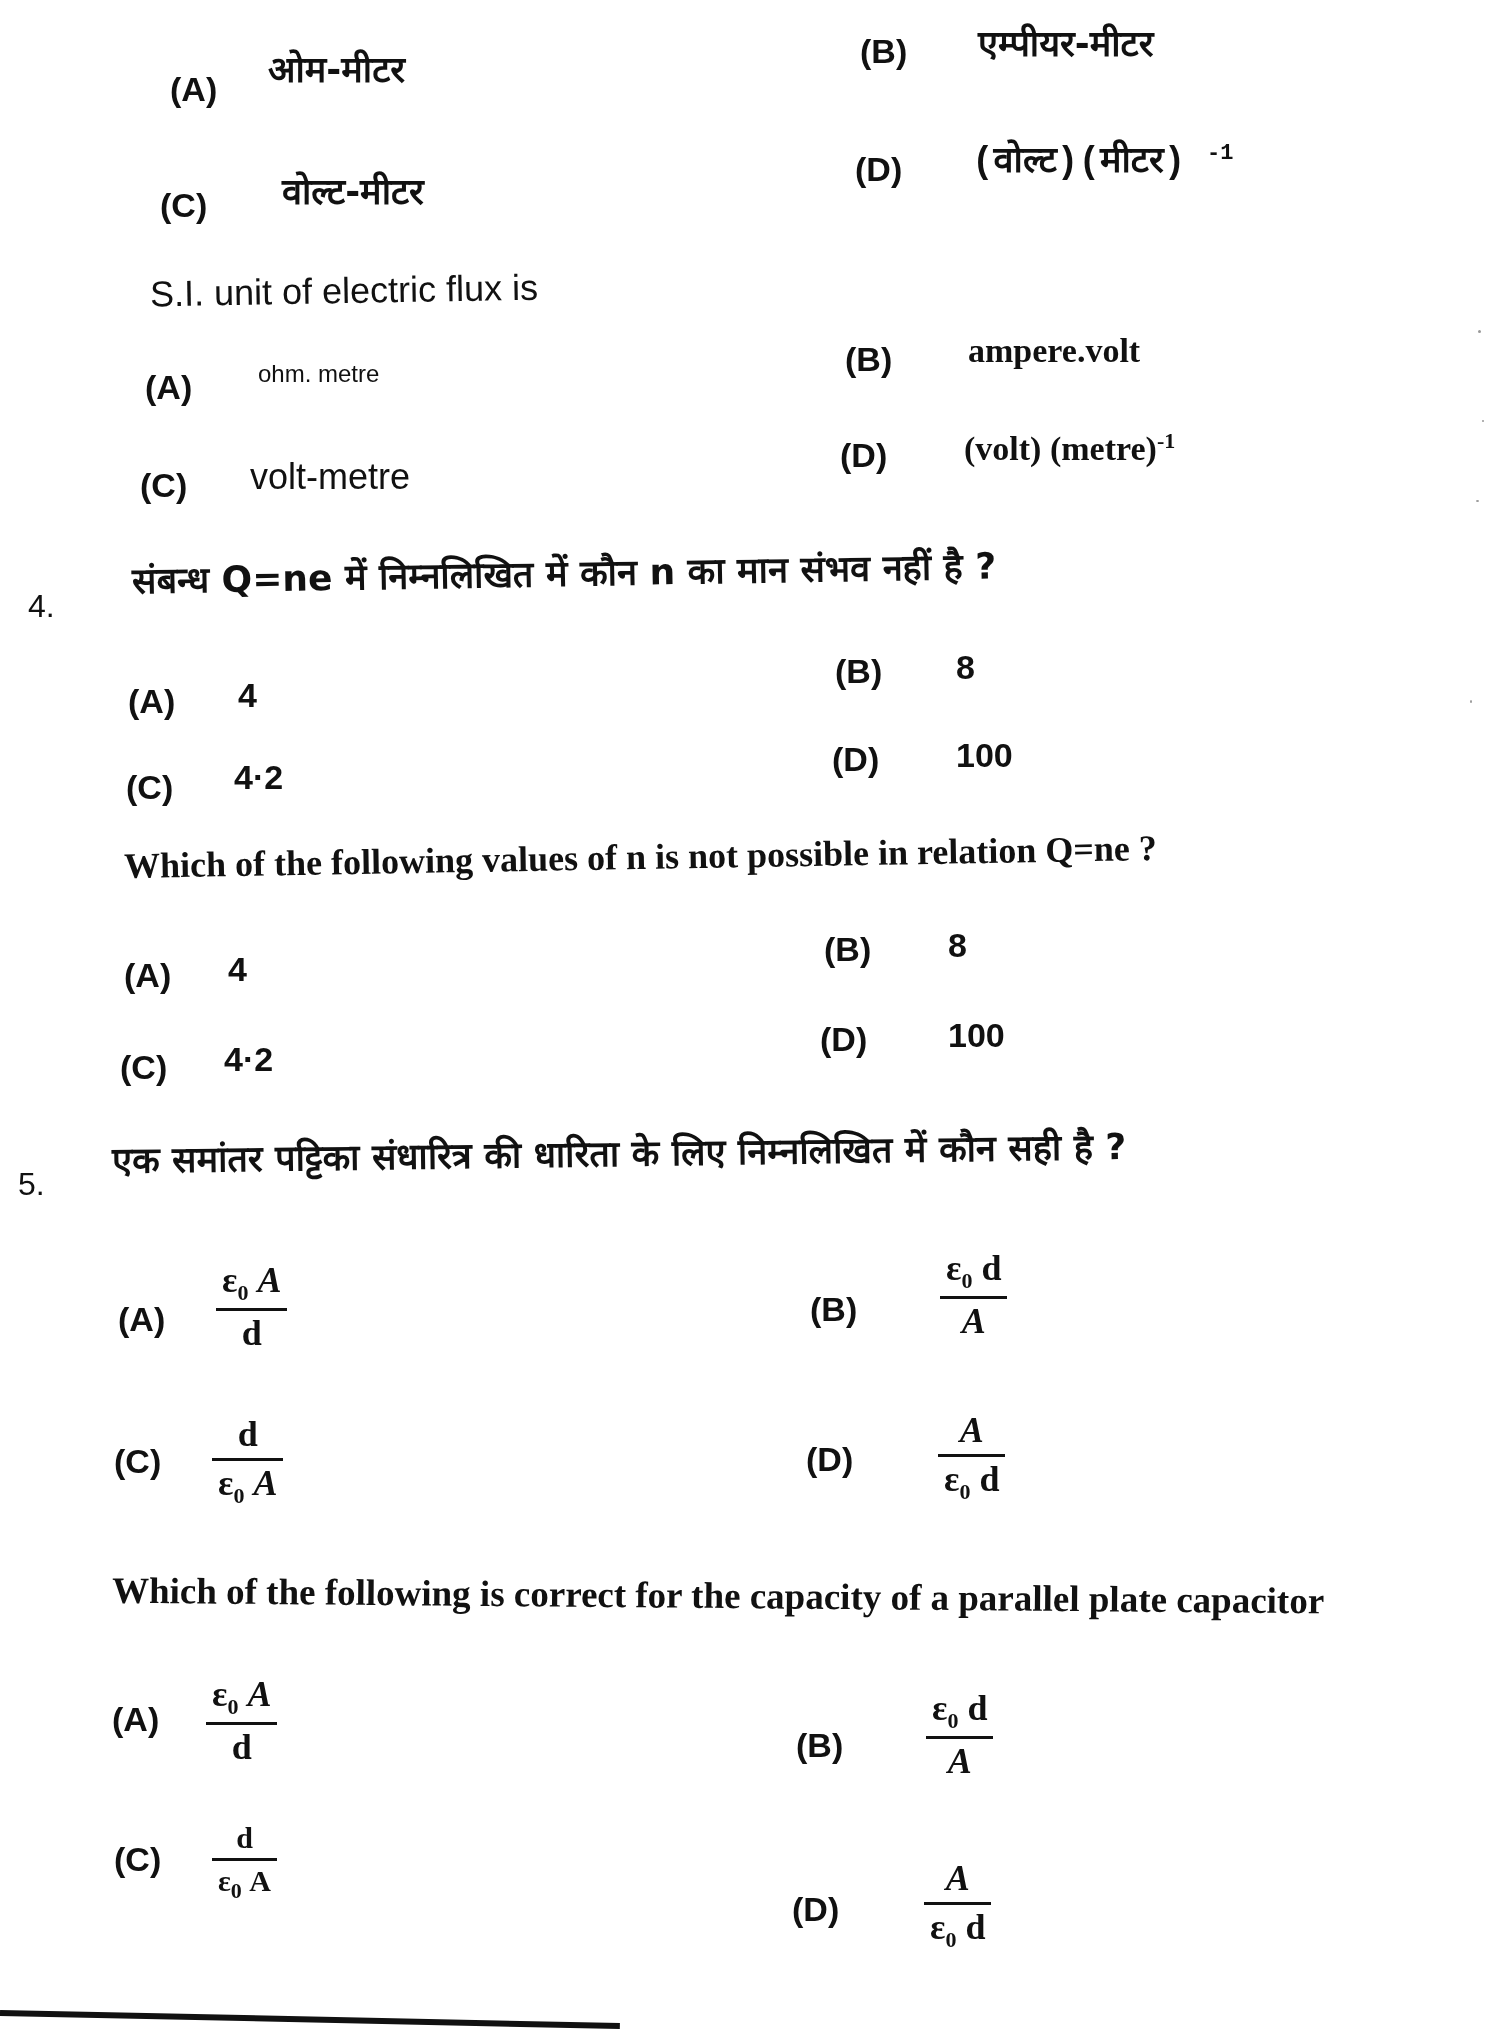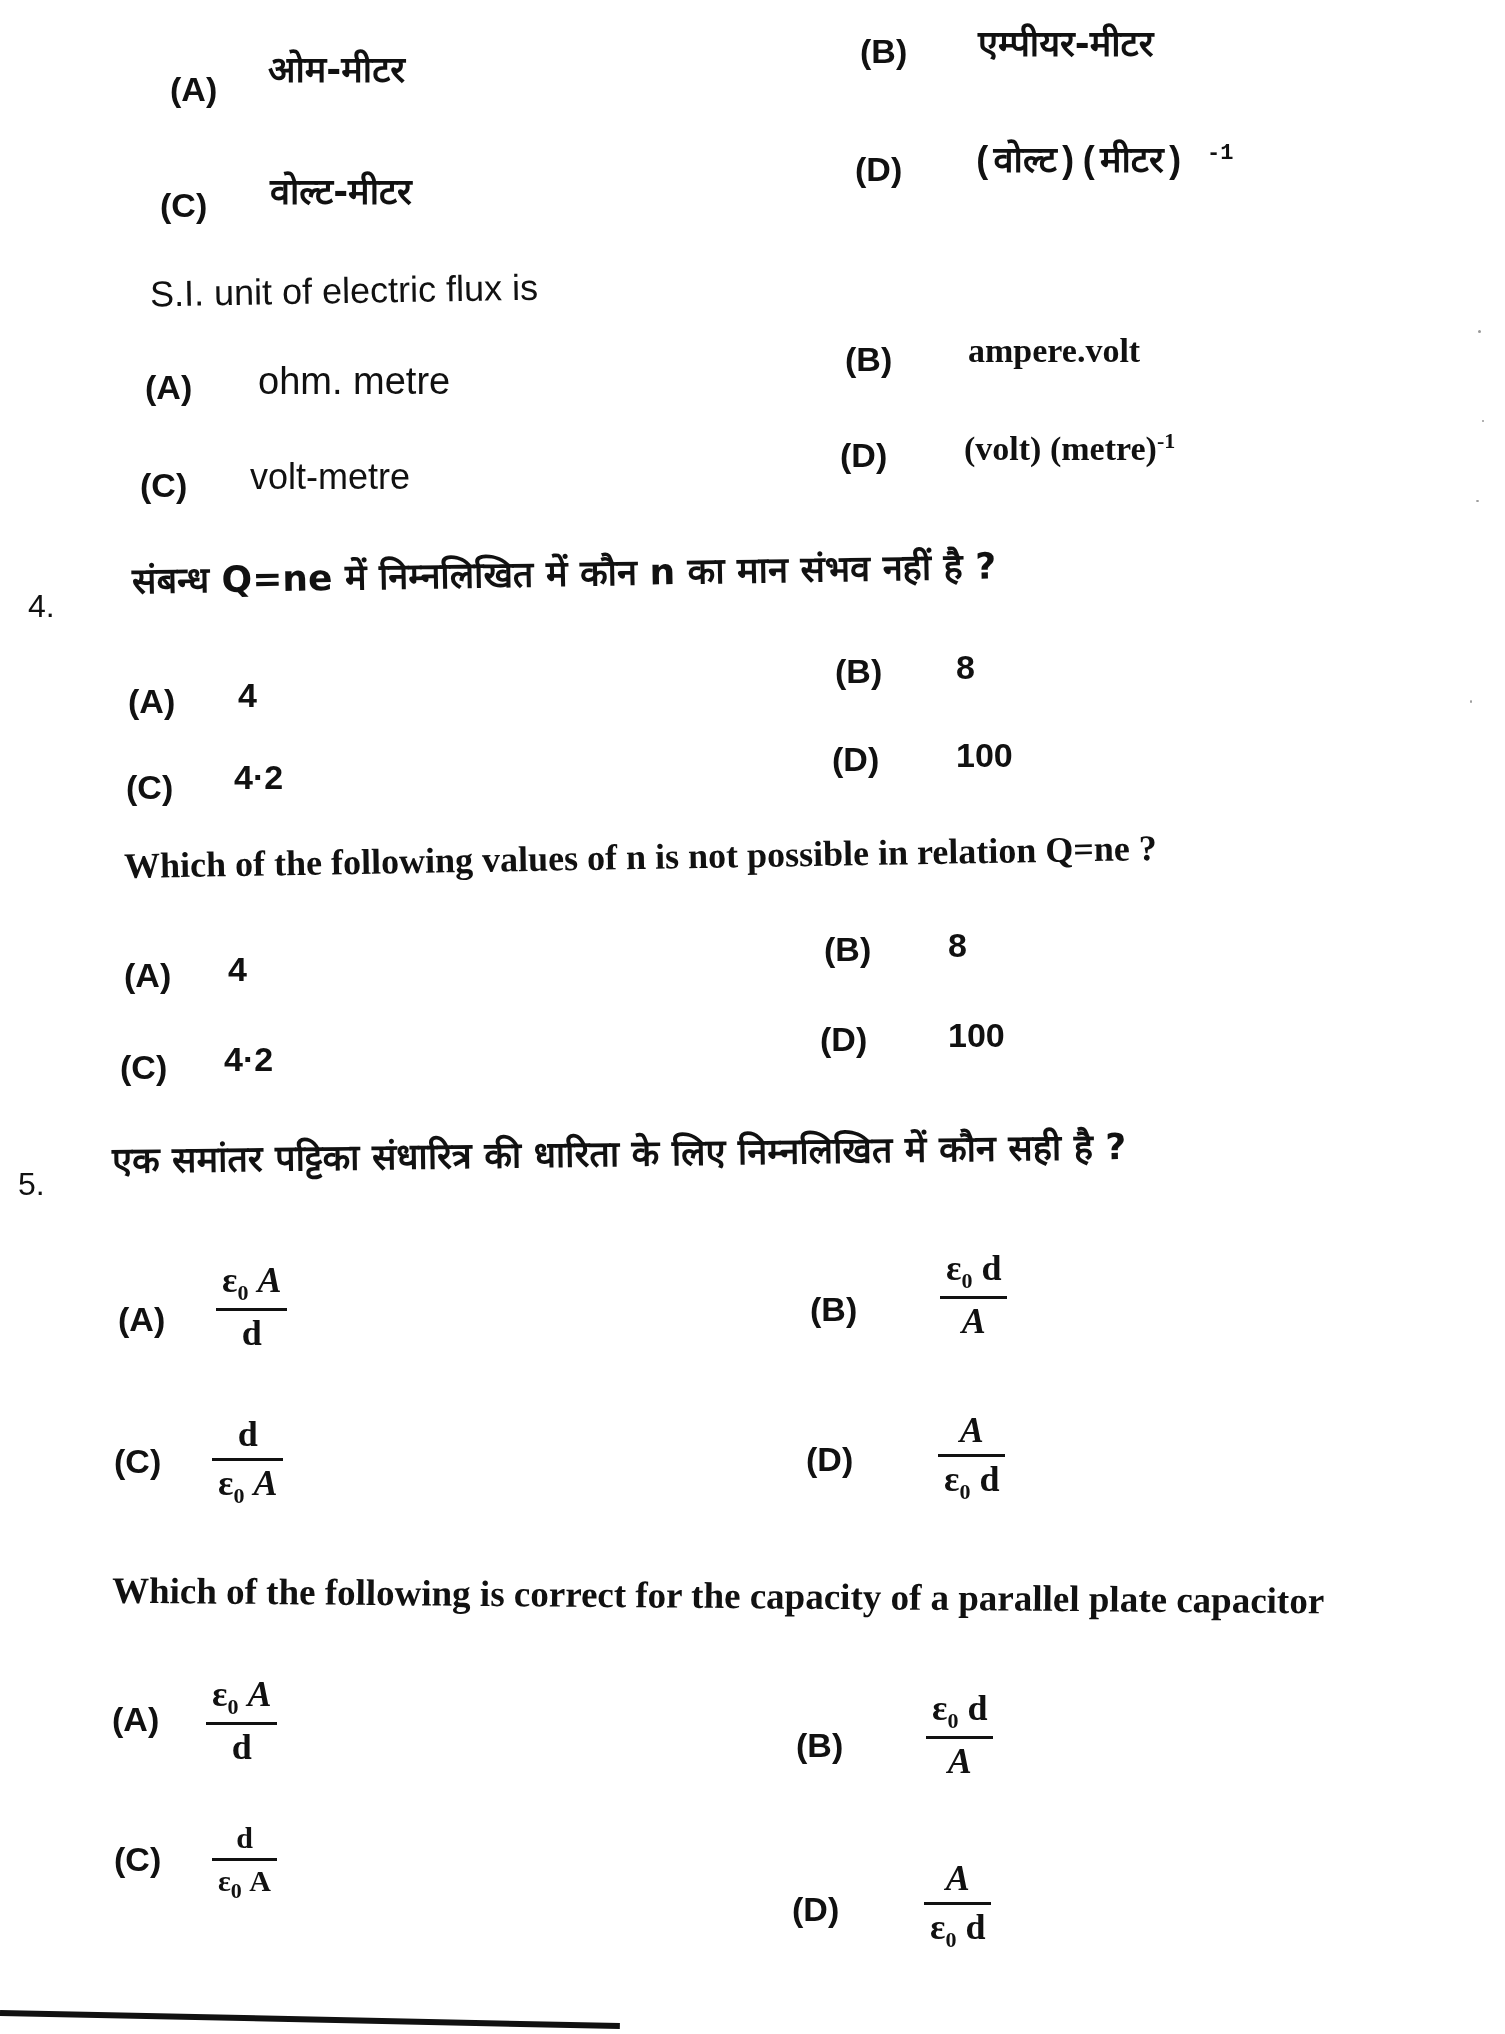--- a/index.html
+++ b/index.html
@@ -22,27 +22,27 @@
   .speck { position:absolute; background:#999; border-radius:50%; }
 </style>
 </head>
 <body>
 
 <div class="abs opt-label" style="left:170px;top:70px;">(A)</div>
 <div class="abs hindi" style="left:268px;top:44px;">ओम-मीटर</div>
 <div class="abs opt-label" style="left:860px;top:32px;">(B)</div>
 <div class="abs hindi" style="left:978px;top:18px;">एम्पीयर-मीटर</div>
 <div class="abs opt-label" style="left:160px;top:186px;">(C)</div>
-<div class="abs hindi" style="left:270px;top:166px;">वोल्ट-मीटर</div>
+<div class="abs hindi" style="left:282px;top:166px;">वोल्ट-मीटर</div>
 <div class="abs opt-label" style="left:855px;top:150px;">(D)</div>
 <div class="abs hindi" style="left:972px;top:134px;font-family:Liberation Mono, monospace;"><span>(वोल्ट)(मीटर)</span> <span class="sup">-1</span></div>
 
 <div class="abs eng" style="left:150px;top:270px;font-weight:normal;font-family:'Liberation Sans',sans-serif;font-size:36px;transform:rotate(-1deg);">S.I. unit of electric flux is</div>
 <div class="abs opt-label" style="left:145px;top:368px;">(A)</div>
-<div class="abs" style="left:258px;top:360px;font-family:'Liberation Sans',sans-serif;font-size:38px;">ohm. metre</div>
+<div class="abs" style="left:258px;top:360px;font-family:'Liberation Sans',sans-serif;font-size:24px;">ohm. metre</div>
 <div class="abs opt-label" style="left:845px;top:340px;">(B)</div>
 <div class="abs eng" style="left:968px;top:332px;font-size:34px;">ampere.volt</div>
 <div class="abs opt-label" style="left:140px;top:466px;">(C)</div>
 <div class="abs" style="left:250px;top:456px;font-family:'Liberation Sans',sans-serif;font-size:36px;">volt-metre</div>
 <div class="abs opt-label" style="left:840px;top:436px;">(D)</div>
 <div class="abs eng" style="left:964px;top:428px;font-size:34px;"><span>(volt)  (metre)</span><span class="sup">-1</span></div>
 
 <div class="abs qnum" style="left:28px;top:588px;">4.</div>
 <div class="abs hindi" style="left:132px;top:548px;transform:rotate(-1deg);">संबन्ध Q=ne में निम्नलिखित में कौन n का मान संभव नहीं है ?</div>
 

